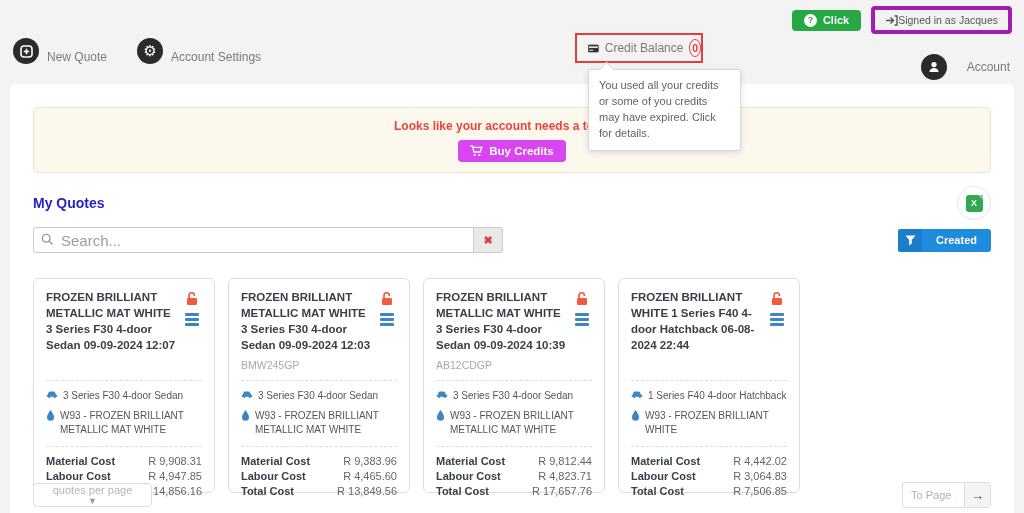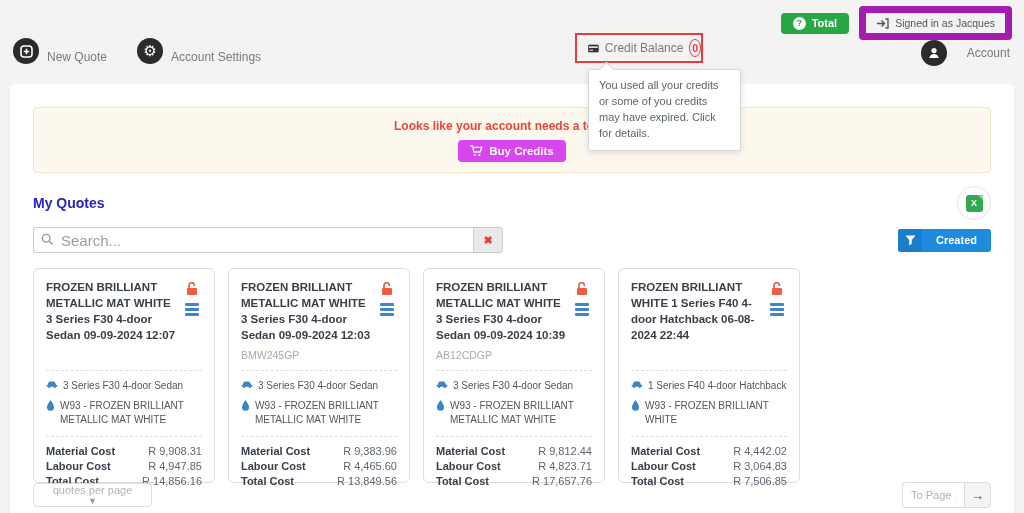--- a/index.html
+++ b/index.html
@@ -15,22 +15,22 @@
   
   .topbar { position:absolute; top:6px; right:12px; display:flex; gap:10px; align-items:center; z-index:5; }
   .btn-help {
     background:#27a844; color:#fff; border:none; border-radius:4px;
     font-size:11px; font-weight:bold; padding:4px 12px;
     display:flex; align-items:center; gap:6px; cursor:pointer;
   }
   .help-q { width:13px; height:13px; background:#fff; color:#27a844; border-radius:50%;
     font-size:9px; font-weight:bold; display:flex; align-items:center; justify-content:center; }
   .btn-signedin {
-    background:#f2f2f2; color:#555; border:7px solid #a21caf; border-radius:4px;
-    font-size:10.5px; padding:4px 10px; display:flex; align-items:center; gap:6px; cursor:pointer;
+    background:#f2f2f2; color:#555; border:4px solid #a21caf; border-radius:4px;
+    font-size:10.5px; padding:4px 10px; display:flex; align-items:center; cursor:pointer;
   }
 
   
   .nav-left { position:absolute; top:38px; left:13px; display:flex; gap:30px; align-items:center; }
   .nav-item { display:flex; align-items:flex-end; gap:8px; cursor:pointer; }
   .nav-circle {
     width:26px; height:26px; border-radius:50%; background:#2b2b2b; color:#fff;
     display:flex; align-items:center; justify-content:center; flex:none;
   }
   .nav-label { font-size:12px; color:#7a7a7a; }
@@ -52,21 +52,21 @@
     background:#fff; border:1px solid #d9d9d9; border-radius:2px;
     box-shadow:0 2px 6px rgba(0,0,0,.12);
     font-size:11px; line-height:1.45; color:#5a646c; padding:8px 10px;
   }
   .tooltip::before {
     content:""; position:absolute; top:-6px; left:12px; width:10px; height:10px;
     background:#fff; border-left:1px solid #d9d9d9; border-top:1px solid #d9d9d9;
     transform:rotate(45deg);
   }
 
-  .nav-account { position:absolute; top:40px; right:14px; display:flex; align-items:center; gap:20px; cursor:pointer; }
+  .nav-account { position:absolute; top:54px; right:14px; display:flex; align-items:center; gap:20px; cursor:pointer; }
 
   
   .panel {
     position:absolute; left:10px; top:84px; width:1004px; height:429px;
     background:#fff; border-radius:6px 6px 0 0; padding:0 23px;
   }
 
   .alert {
     margin-top:23px; height:66px; background:#fdf8ed; border:1px solid #f0e3c8;
     border-radius:4px; text-align:center; padding-top:11px; position:relative; z-index:1;
@@ -104,21 +104,21 @@
     display:flex; align-items:center; justify-content:center;
   }
   .btn-created {
     height:23px; background:#1e8bdc; border:none; border-radius:3px; color:#fff;
     font-size:11px; display:flex; align-items:center; cursor:pointer; overflow:hidden; padding:0;
   }
   .btn-created .funnel-seg { background:#1a7ec9; width:24px; height:23px; display:flex; align-items:center; justify-content:center; }
   .btn-created .created-text { padding:0 14px;font-weight:bold; }
 
   
-  .cards { margin-top:15px; display:flex; gap:13px; }
+  .cards { margin-top:25px; display:flex; gap:13px; }
   .card {
     width:182px; height:215px; background:#fff; border:1px solid #ddd; border-radius:6px;
     padding:11px 12px; font-size:10px; position:relative;
   }
   .card-head { display:flex; gap:4px; }
   .card-title { flex:1; font-size:11.5px; font-weight:bold; color:#39404a; line-height:1.38; }
   .card-icons { width:20px; display:flex; flex-direction:column; align-items:center; gap:7px; padding-top:2px; }
   .burger { display:flex; flex-direction:column; gap:2px; cursor:pointer; }
   .burger span { width:14px; height:3px; background:#3d85c6; border-radius:1px; }
   .card-reg { min-height:13px; margin:6px 0 1px; font-size:10.5px; color:#a9a9a9; }
@@ -147,21 +147,21 @@
     width:27px; height:26px; background:#f4f4f4; border:1px solid #ddd; border-radius:0 4px 4px 0;
     color:#444; font-size:13px; cursor:pointer; display:flex; align-items:center; justify-content:center;
   }
 </style>
 </head>
 <body>
 
 <div class="topbar">
   <button class="btn-help">
     <span class="help-q">?</span>
-    <span>Total</span>
+    <span>Click</span>
   </button>
   <button class="btn-signedin">
     <svg width="13" height="11" viewBox="0 0 13 11">
       <path d="M1 5.5h7M5.5 2.5l3 3-3 3" stroke="#555" stroke-width="1.4" fill="none"></path>
       <path d="M9.5 1h2.5v9H9.5" stroke="#555" stroke-width="1.4" fill="none"></path>
     </svg>
     <span>Signed in as Jacques</span>
   </button>
 </div>
 

